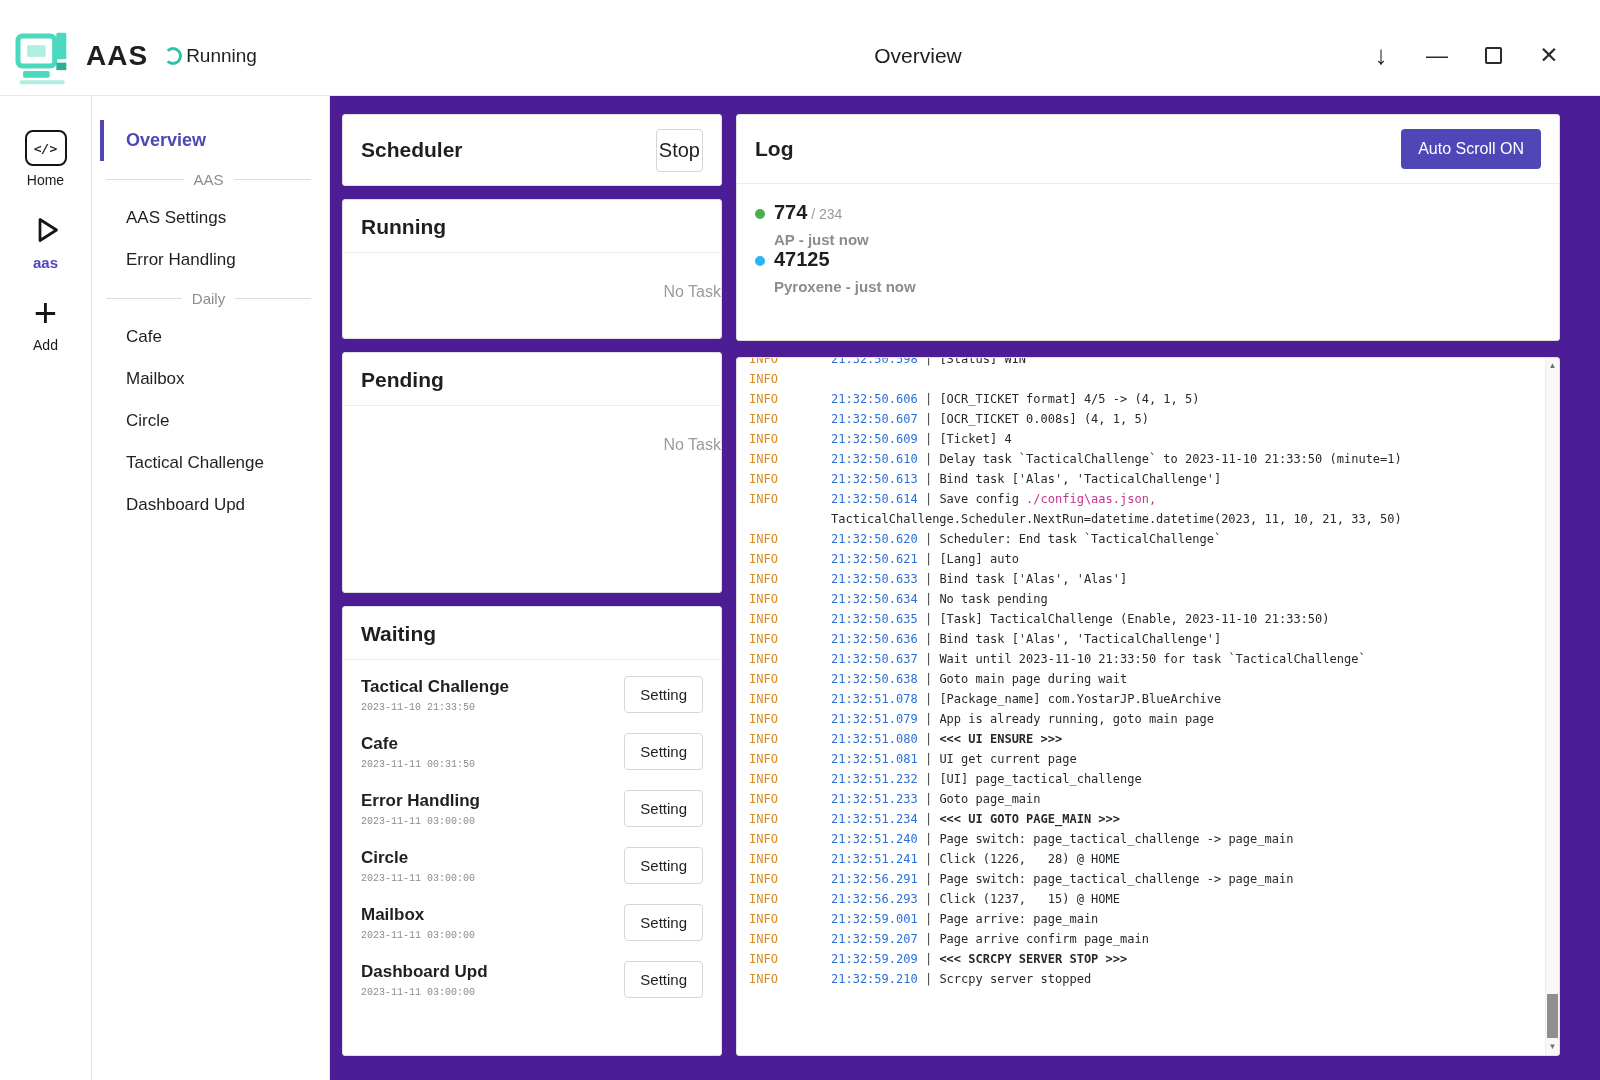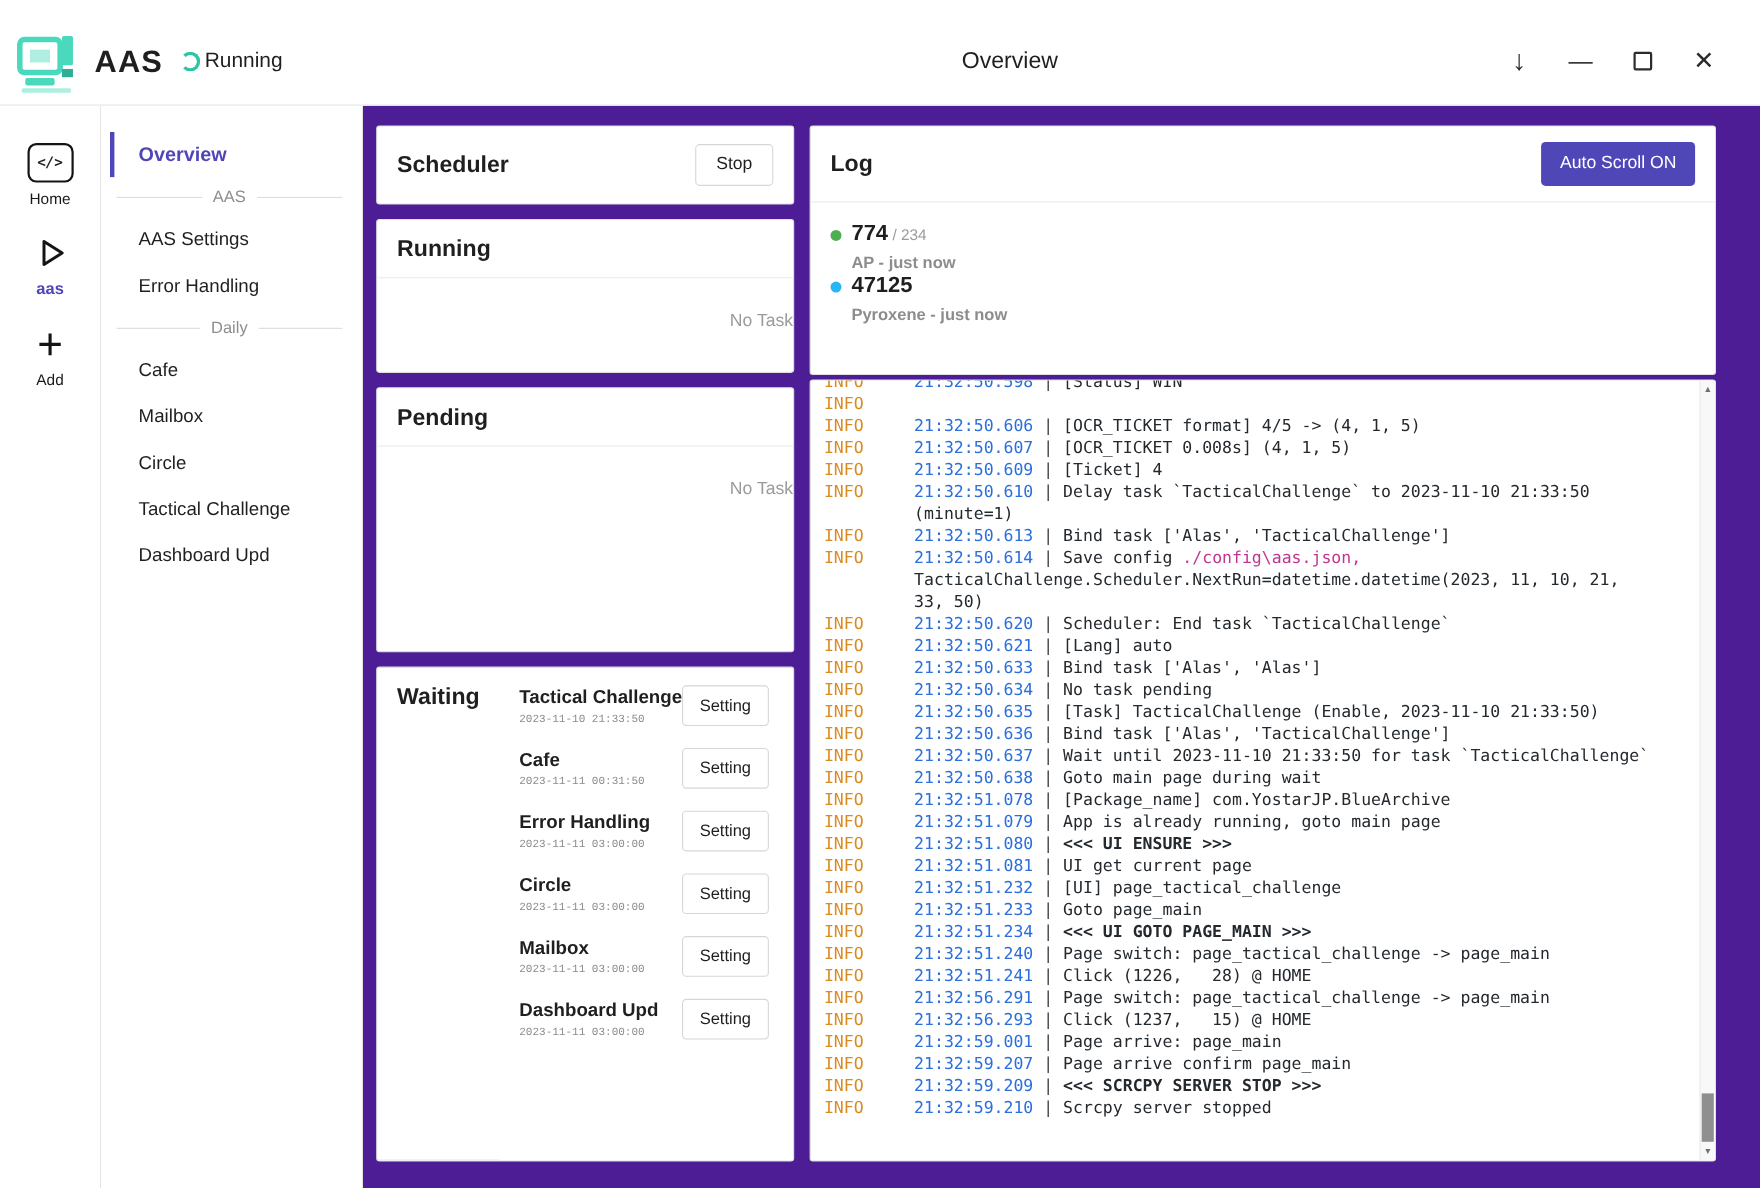--- a/index.html
+++ b/index.html
@@ -37,51 +37,51 @@
 
   .sidebar { width: 238px; flex: 0 0 238px; border-right: 1px solid #e3e3e3; padding-top: 24px; background: #fff; }
   .side-item { font-size: 17px; padding: 10px 10px 10px 26px; margin: 0 0 2px 8px; cursor: pointer; color: #1f1f1f; }
   .side-item.active { color: var(--accent, #4f46b8); font-weight: 700; font-size: 18px; border-left: 4px solid var(--accent, #4f46b8); padding-left: 22px; }
   .side-divider { display: flex; align-items: center; gap: 10px; color: #8d8d8d; font-size: 15px; margin: 10px 18px 10px 14px; }
   .side-divider::before, .side-divider::after { content: ""; flex: 1; height: 1px; background: #dcdcdc; }
 
   
   .content { flex: 1; display: flex; gap: 14px; padding: 18px 40px 40px 12px; min-width: 0; background: #4c1d95; }
   .left-col { width: 380px; flex: 0 0 380px; display: flex; flex-direction: column; gap: 13px; }
-  .right-col { flex: 1; display: flex; flex-direction: column; gap: 4px; min-width: 0; border-radius: 31px; }
+  .right-col { flex: 1; display: flex; flex-direction: column; gap: 16px; min-width: 0; border-radius: 31px; }
 
   .card { background: #fff; border: 1px solid #e0e0e0; border-radius: 3px; }
   .card-title { font-size: 21px; font-weight: 700; }
-  .btn { background: #fff; border: 1px solid #d6d6d6; border-radius: 4px; padding: 9px 18px; font-size: 16px; color: #1f1f1f; cursor: pointer; font-family: inherit; }
+  .btn { background: #fff; border: 1px solid #d6d6d6; border-radius: 4px; padding: 9px 2px; font-size: 20px; color: #1f1f1f; cursor: pointer; font-family: inherit; }
   .card-header { font-size: 21px; font-weight: 700; padding: 15px 18px 13px; border-bottom: 1px solid #ececec; }
   .empty-text { color: #9b9b9b; text-align: right; font-size: 16px; padding-top: 30px; }
 
   .scheduler-card { display: flex; align-items: center; justify-content: space-between; padding: 13px 18px; height: 72px; flex: 0 0 72px; }
   .running-card { height: 140px; flex: 0 0 140px; }
   .pending-card { height: 241px; flex: 0 0 241px; }
-  .waiting-card { flex: 1; display: flex; flex-direction: row; min-height: 0; overflow: hidden; }
+  .waiting-card { flex: 1; display: flex; flex-direction: column; min-height: 0; overflow: hidden; }
   .task-list { padding: 6px 0; }
   .task-row { display: flex; align-items: center; justify-content: space-between; padding: 10px 18px; }
   .task-name { font-size: 17px; font-weight: 700; }
   .task-time { font-size: 10px; color: #8c8c8c; margin-top: 5px; font-family: Liberation Mono, monospace; }
   .setting-btn { padding: 9px 15px; font-size: 15px; }
 
   
   .log-card { flex: 0 0 227px; height: 227px; }
   .log-card-top { display: flex; align-items: center; justify-content: space-between; padding: 14px 18px; border-bottom: 1px solid #ececec; }
   .autoscroll-btn { background: var(--accent, #4f46b8); color: #fff; border: none; border-radius: 4px; padding: 11px 17px; font-size: 16px; cursor: pointer; font-family: inherit; }
   .stats { display: flex; padding: 17px 18px; flex-direction: column; }
   .stat { display: flex; gap: 9px; width: 198px; }
   .dot { width: 10px; height: 10px; border-radius: 50%; margin-top: 8px; flex: 0 0 10px; }
   .stat-main { font-size: 20px; font-weight: 700; }
   .stat-suffix { font-size: 14px; color: #9a9a9a; font-weight: 400; }
   .stat-label { font-size: 15px; color: #8c8c8c; margin-top: 7px; font-weight: 700; }
 
   .log-output { flex: 1; border: 1px solid #e0e0e0; border-radius: 3px; position: relative; overflow: hidden; background: #fff; }
-  .log-scroll { position: absolute; top: -9px; left: 0; right: 14px; bottom: 0; padding: 0 6px 6px 12px; font-family: "DejaVu Sans Mono", monospace; font-size: 15px; line-height: 20px; overflow: hidden; }
+  .log-scroll { position: absolute; top: -9px; left: 0; right: 14px; bottom: 0; padding: 0 6px 6px 12px; font-family: "DejaVu Sans Mono", monospace; font-size: 12px; line-height: 20px; overflow: hidden; }
   .log-line { display: flex; }
   .lvl { flex: 0 0 82px; color: #d98b21; }
   .msg { flex: 0 0 672px; width: 672px; white-space: pre-wrap; word-wrap: break-word; color: #24292e; min-width: 0; }
   .time { color: #2a6fdb; }
   .sep { color: #444; }
   .seg-path { color: #c2368f; }
   .seg-bold { font-weight: 700; }
 
   .vscroll { position: absolute; top: 0; right: 0; bottom: 0; width: 14px; background: #f8f8f8; border-left: 1px solid #ececec; }
   .vscroll .arrow { position: absolute; left: 0; right: 0; text-align: center; font-size: 8px; color: #707070; height: 14px; line-height: 14px; }

